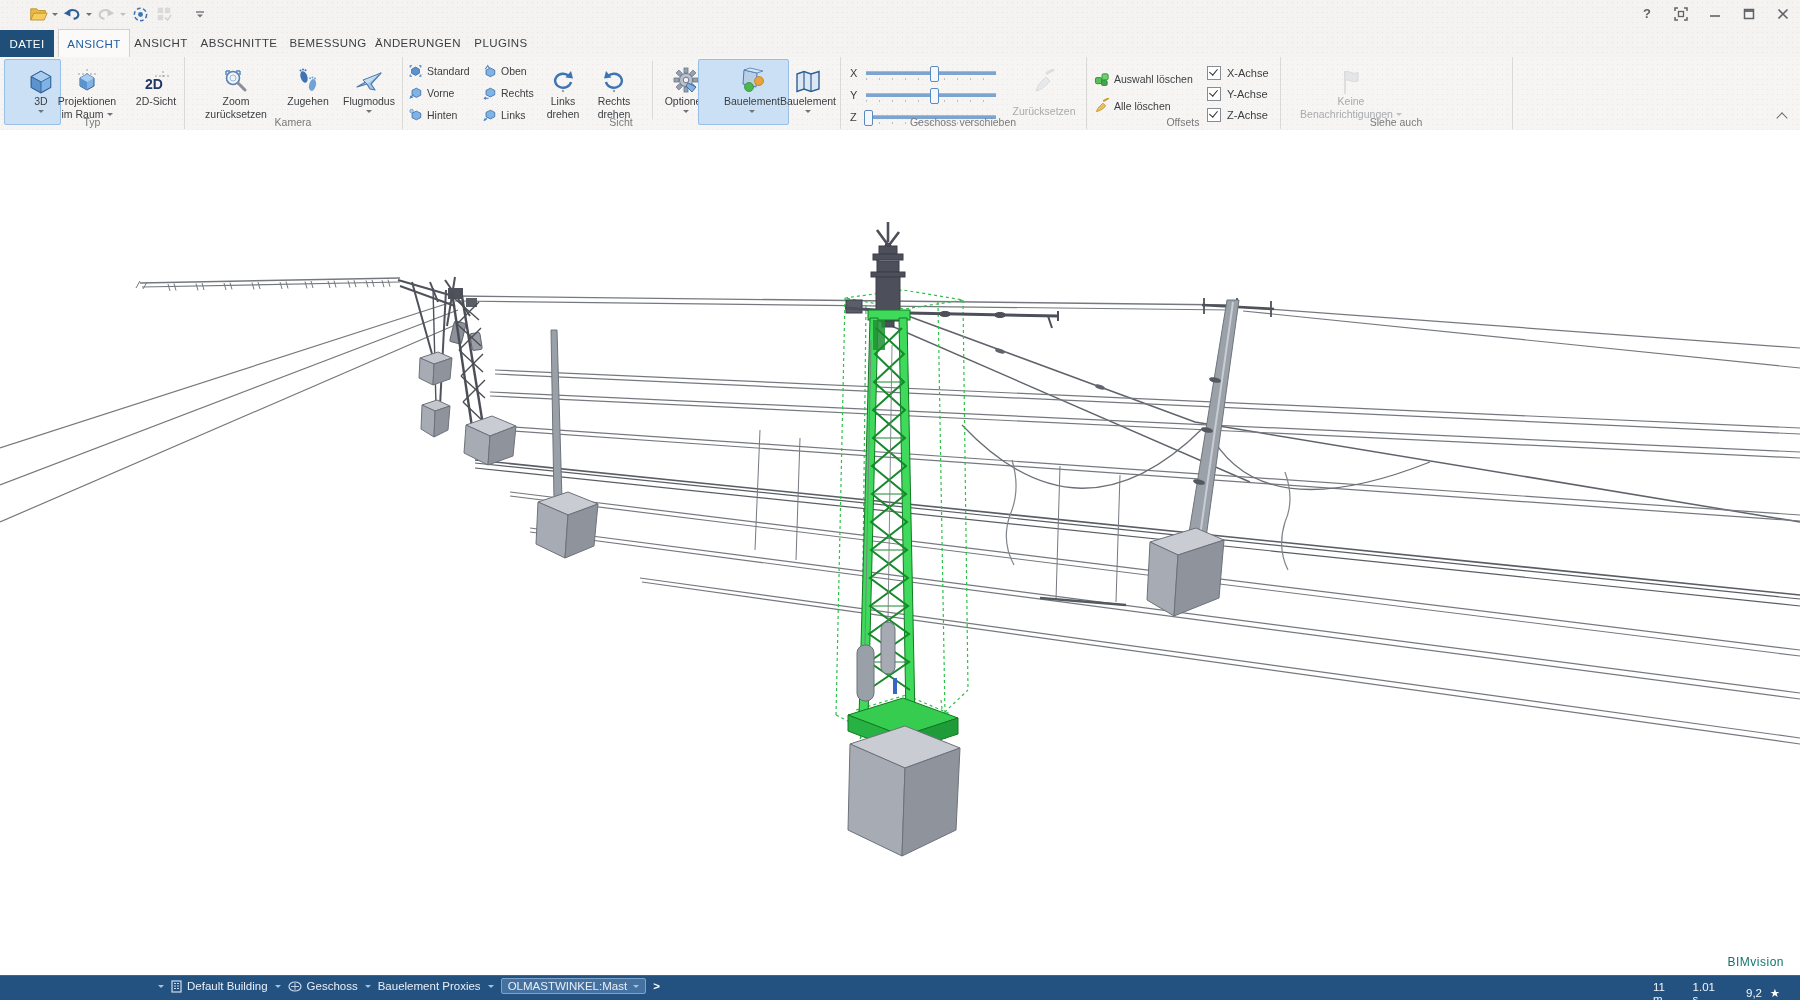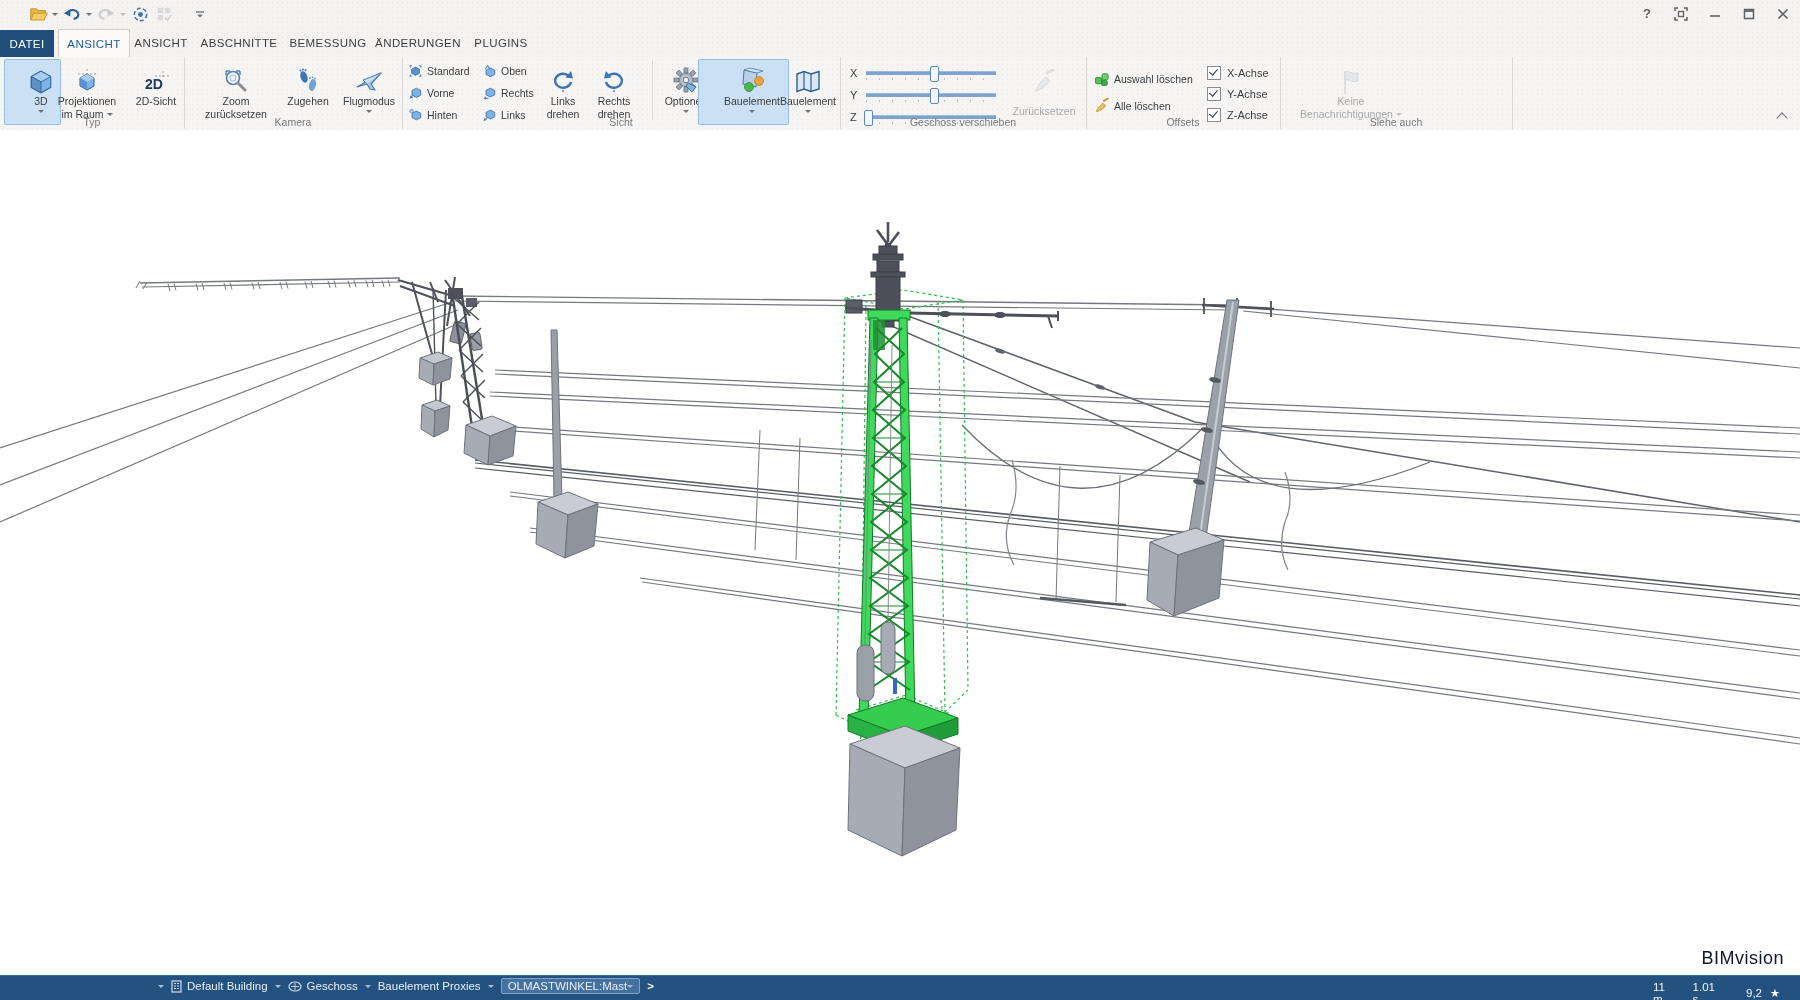--- a/index.html
+++ b/index.html
@@ -41,28 +41,28 @@
   .ticks{position:absolute;left:0;top:6px;width:130px;height:2px;
          background-image:repeating-linear-gradient(to right,#b9bfc6 0,#b9bfc6 1px,transparent 1px,transparent 13px);}
   .handle{position:absolute;top:-6px;width:7px;height:14px;background:#f4f7fb;border:1px solid #5b8ac0;border-radius:2px;transform:translateX(-4px);}
   
   .cbrow{position:absolute;display:flex;align-items:center;gap:6px;font-size:11px;color:#3b3e42;}
   .cb{width:12px;height:12px;background:#fff;border:1px solid #878c92;position:relative;}
   .cb.checked::after{content:"";position:absolute;left:3px;top:0px;width:4px;height:7px;border:solid #2b2f33;border-width:0 1.8px 1.8px 0;transform:rotate(40deg);}
   .chevup{position:absolute;right:14px;bottom:8px;width:7px;height:7px;border-left:1.6px solid #6a6e73;border-top:1.6px solid #6a6e73;transform:rotate(45deg);}
   
   .viewport{position:absolute;left:0;top:130px;width:1800px;height:845px;background:#ffffff;}
-  .watermark{position:absolute;right:16px;bottom:6px;font-size:18px;color:#0f172a;letter-spacing:.5px;margin-top:39px;}
+  .watermark{position:absolute;right:16px;bottom:6px;font-size:12px;color:#0f766e;letter-spacing:.5px;margin-top:39px;}
   
   .statusbar{position:absolute;left:0;top:975px;width:1800px;height:25px;background:#235180;border-top:1px solid #39699a;
              display:flex;align-items:center;color:#e9eff6;font-size:11.5px;}
   .crumbs{position:absolute;left:158px;top:0;height:20px;display:flex;align-items:center;gap:7px;}
   .scaret{width:0;height:0;border-left:3px solid transparent;border-right:3px solid transparent;border-top:3.5px solid #a8c0d8;}
   .crumb{display:flex;align-items:center;gap:5px;}
-  .crumb.sel{background:#44719f;border:1px solid #7fa3c8;border-radius:2px;padding:1px 6px;display:flex;gap:0;align-items:center;}
+  .crumb.sel{background:#44719f;border:1px solid #7fa3c8;border-radius:2px;padding:1px 6px;display:flex;gap:6px;align-items:center;}
   .metrics{position:absolute;right:0;top:0;height:25px;}
   .metric{position:absolute;top:4px;height:25px;display:flex;align-items:center;color:#f2f6fa;font-size:11.5px;}
 </style>
 </head>
 <body>
 
 <div class="chrome">
 
   <div class="titlebar">
     <div class="qat">

